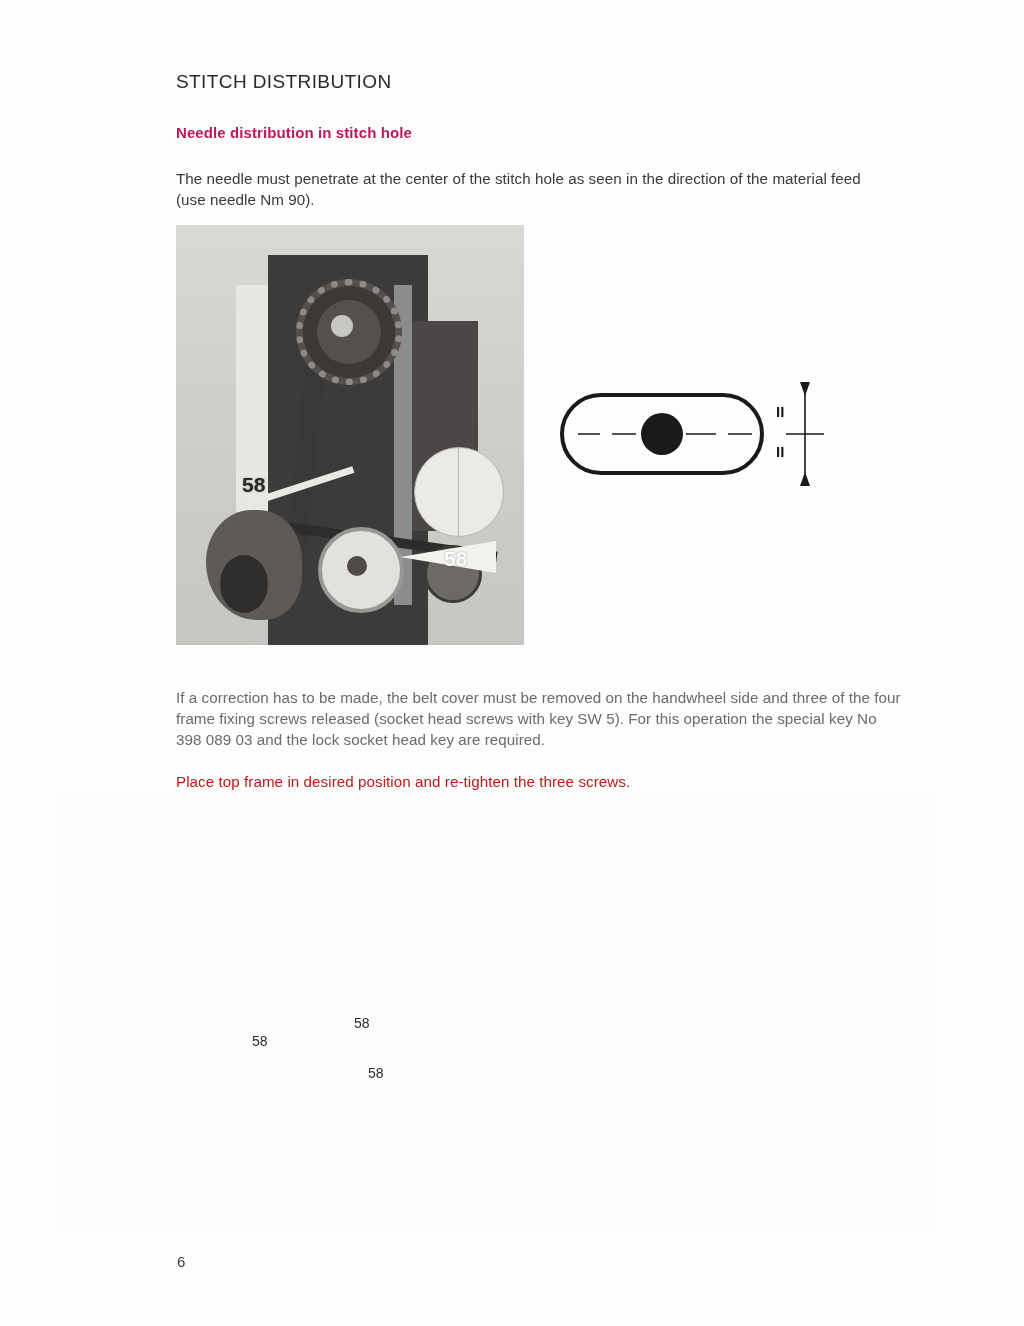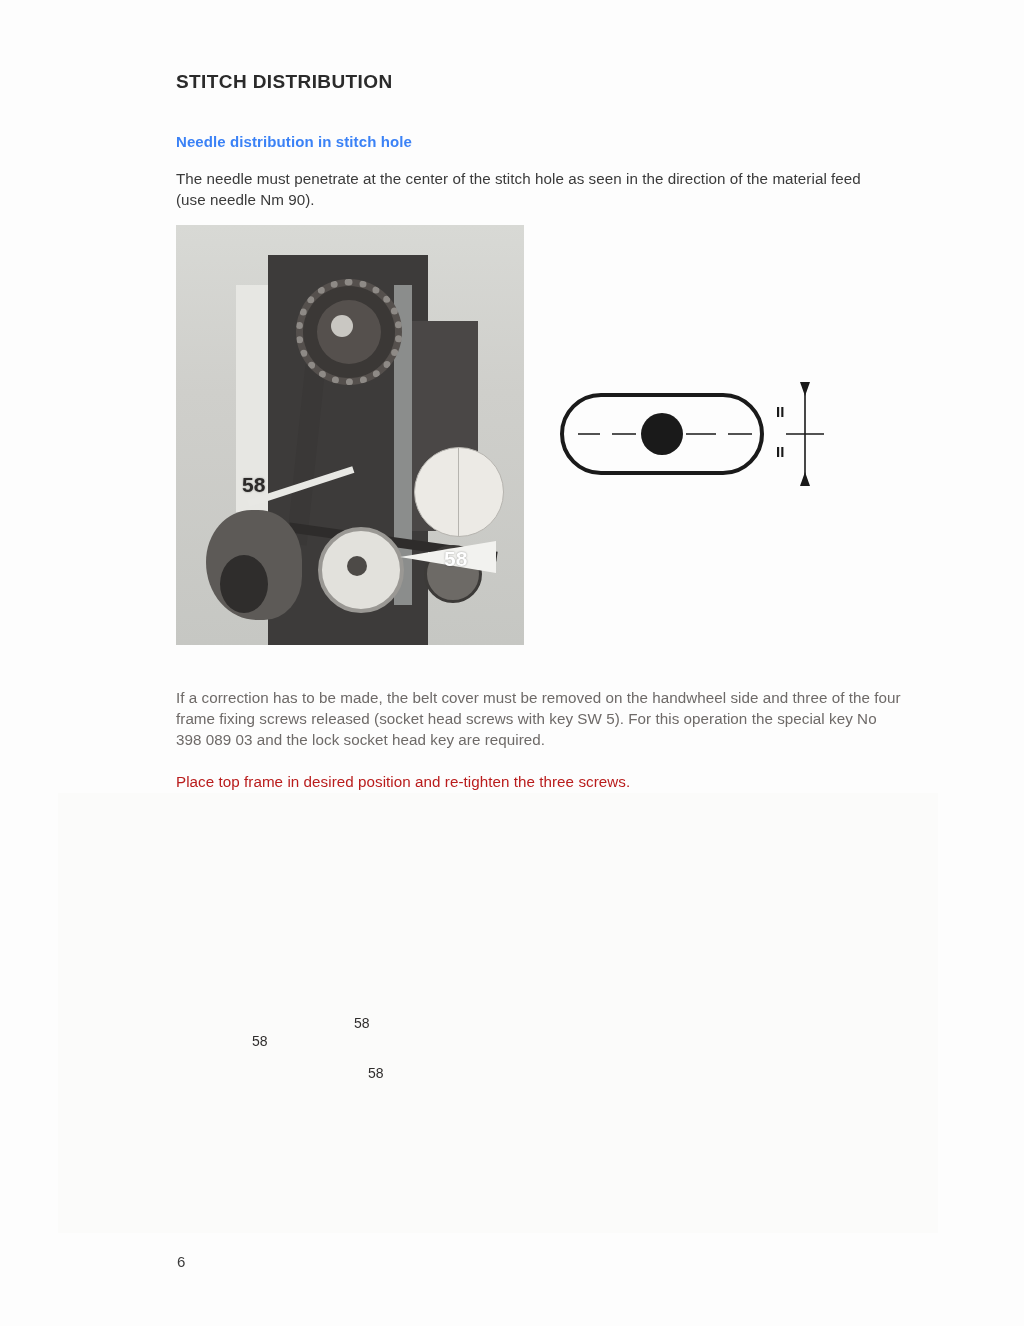--- a/index.html
+++ b/index.html
@@ -21,32 +21,32 @@
     inset: 0;
     background: #fdfdfd;
   }
 
   
   .heading {
     position: absolute;
     left: 176px;
     top: 58px;
     font-size: 19px;
-    font-weight: bold;
+    font-weight: normal;
     letter-spacing: 0.4px;
     color: #2b2b2b;
   }
   .subheading {
     position: absolute;
     left: 176px;
-    top: 121px;
+    top: 112px;
     font-size: 15px;
     font-weight: bold;
     letter-spacing: 0.1px;
-    color: #3b82f6;
+    color: #be185d;
   }
   .para {
     position: absolute;
     font-size: 15.2px;
     line-height: 21px;
     color: #3a3a3a;
     letter-spacing: 0.05px;
   }
   .para.intro {
     left: 176px;

